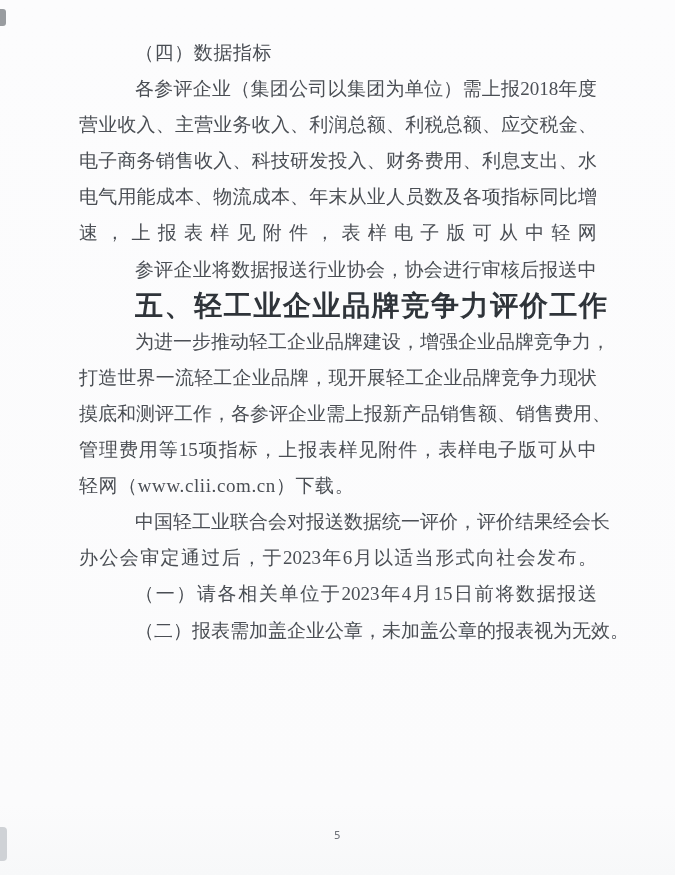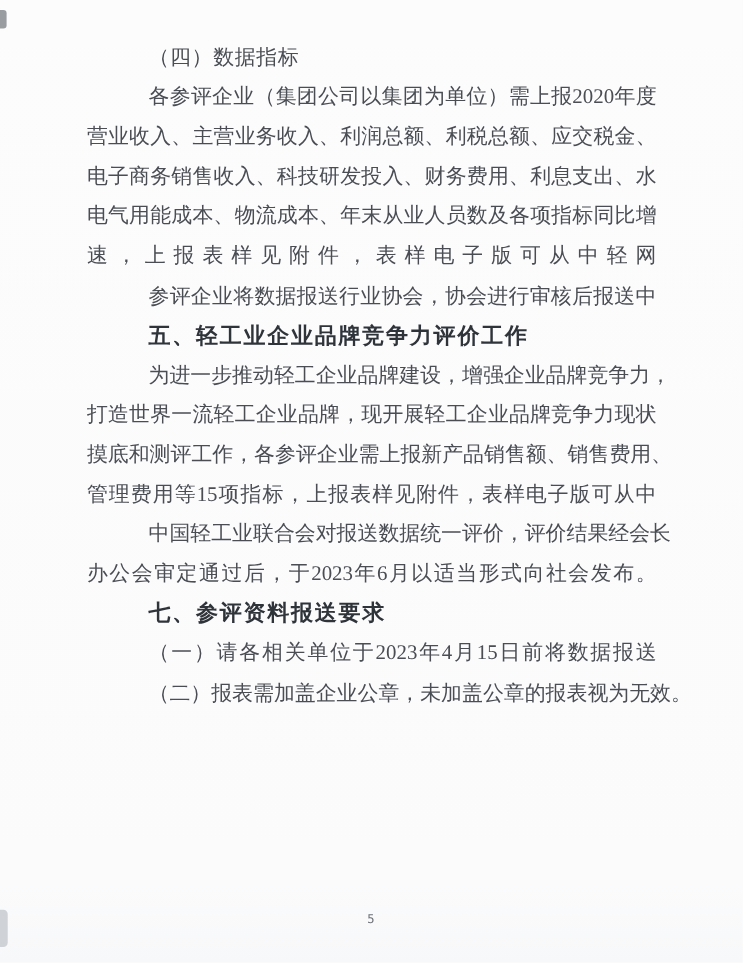--- a/index.html
+++ b/index.html
@@ -40,21 +40,21 @@
     align-items: center;
     letter-spacing: 0;
     white-space: normal;
   }
   .line.indent {
     padding-left: 56px;
   }
   .line.heading {
     font-family: "Liberation Sans", "DejaVu Sans", sans-serif;
     font-weight: 700;
-    font-size: 20px;
+    font-size: 28px;
     color: #2f343a;
     letter-spacing: 1.6px;
   }
   .line.flush span {
     display: inline-block;
   }
   .page-number {
     position: absolute;
     top: 829px;
     left: 0;
@@ -108,21 +108,21 @@
         <span>以</span>
         <span>集</span>
         <span>团</span>
         <span>为</span>
         <span>单</span>
         <span>位</span>
         <span>）</span>
         <span>需</span>
         <span>上</span>
         <span>报</span>
-        <span>2020</span>
+        <span>2018</span>
         <span>年</span>
         <span>度</span>
       </div>
       <div class="line flush">
         <span>营</span>
         <span>业</span>
         <span>收</span>
         <span>入</span>
         <span>、</span>
         <span>主</span>
@@ -362,20 +362,21 @@
         <span>，</span>
         <span>表</span>
         <span>样</span>
         <span>电</span>
         <span>子</span>
         <span>版</span>
         <span>可</span>
         <span>从</span>
         <span>中</span>
       </div>
+      <div class="line">轻网（www.clii.com.cn）下载。</div>
       <div class="line indent flush">
         <span>中</span>
         <span>国</span>
         <span>轻</span>
         <span>工</span>
         <span>业</span>
         <span>联</span>
         <span>合</span>
         <span>会</span>
         <span>对</span>
@@ -416,21 +417,20 @@
         <span>当</span>
         <span>形</span>
         <span>式</span>
         <span>向</span>
         <span>社</span>
         <span>会</span>
         <span>发</span>
         <span>布</span>
         <span>。</span>
       </div>
-      <div class="line heading indent">七、参评资料报送要求</div>
       <div class="line indent flush">
         <span>（</span>
         <span>一</span>
         <span>）</span>
         <span>请</span>
         <span>各</span>
         <span>相</span>
         <span>关</span>
         <span>单</span>
         <span>位</span>

